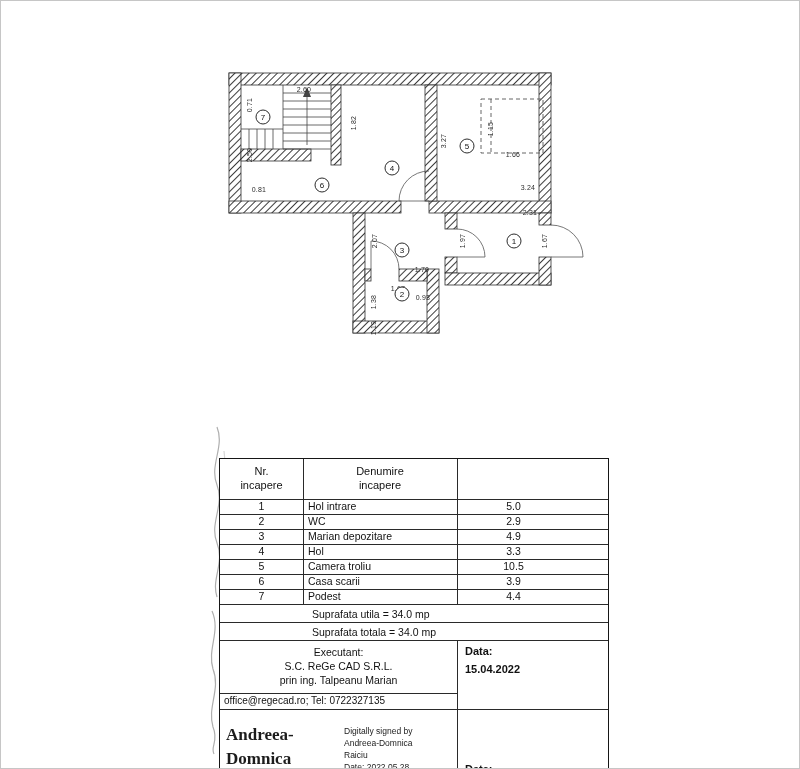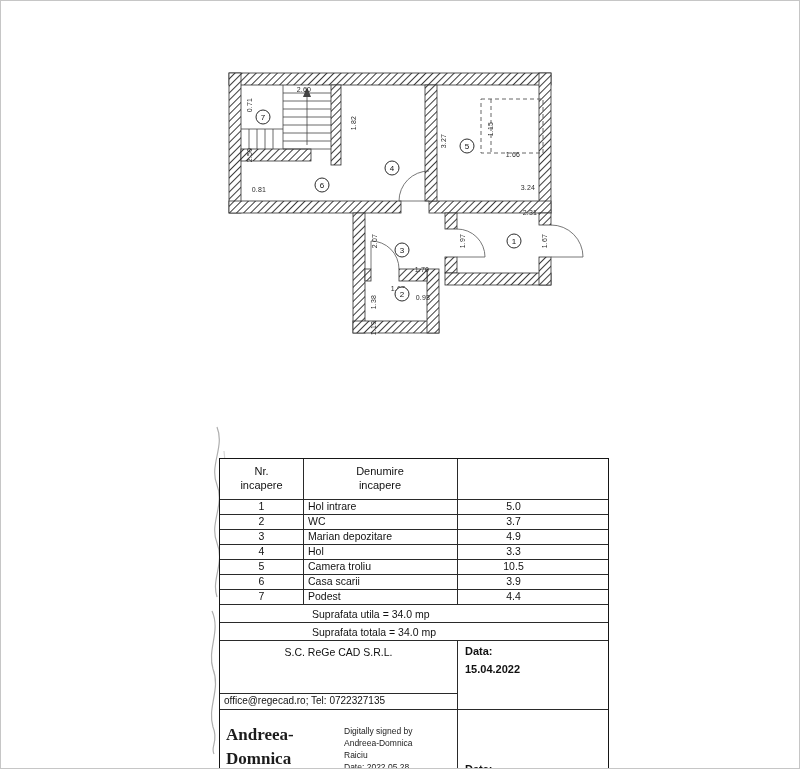--- a/index.html
+++ b/index.html
@@ -163,21 +163,21 @@
       <div>Denumire</div>
       <div>incapere</div>
     </div>
 
     <div class="cell c-center" style="left:0;top:40px;width:83px">1</div>
     <div class="cell" style="left:88px;top:40px;width:145px">Hol intrare</div>
     <div class="cell c-center" style="left:237px;top:40px;width:113px">5.0</div>
 
     <div class="cell c-center" style="left:0;top:55px;width:83px">2</div>
     <div class="cell" style="left:88px;top:55px;width:145px">WC</div>
-    <div class="cell c-center" style="left:237px;top:55px;width:113px">3.7</div>
+    <div class="cell c-center" style="left:237px;top:55px;width:113px">2.9</div>
 
     <div class="cell c-center" style="left:0;top:70px;width:83px">3</div>
     <div class="cell" style="left:88px;top:70px;width:145px">Marian depozitare</div>
     <div class="cell c-center" style="left:237px;top:70px;width:113px">4.9</div>
 
     <div class="cell c-center" style="left:0;top:85px;width:83px">4</div>
     <div class="cell" style="left:88px;top:85px;width:145px">Hol</div>
     <div class="cell c-center" style="left:237px;top:85px;width:113px">3.3</div>
 
     <div class="cell c-center" style="left:0;top:100px;width:83px">5</div>
@@ -189,21 +189,23 @@
     <div class="cell c-center" style="left:237px;top:115px;width:113px">3.9</div>
 
     <div class="cell c-center" style="left:0;top:130px;width:83px">7</div>
     <div class="cell" style="left:88px;top:130px;width:145px">Podest</div>
     <div class="cell c-center" style="left:237px;top:130px;width:113px">4.4</div>
 
     <div class="summary" style="top:147px">Suprafata utila = 34.0 mp</div>
     <div class="summary" style="top:165px">Suprafata totala = 34.0 mp</div>
 
     <div class="exec">
+      <div>Executant:</div>
       <div>S.C. ReGe CAD S.R.L.</div>
+      <div>prin ing. Talpeanu Marian</div>
     </div>
     <div class="contact">office@regecad.ro; Tel: 0722327135</div>
     <div class="data-label" style="left:245px;top:186px">Data:</div>
     <div class="data-value" style="left:245px;top:204px">15.04.2022</div>
 
     <div class="sig-name">
       <div>Andreea-</div>
       <div>Domnica</div>
       <div>Raiciu</div>
     </div>

